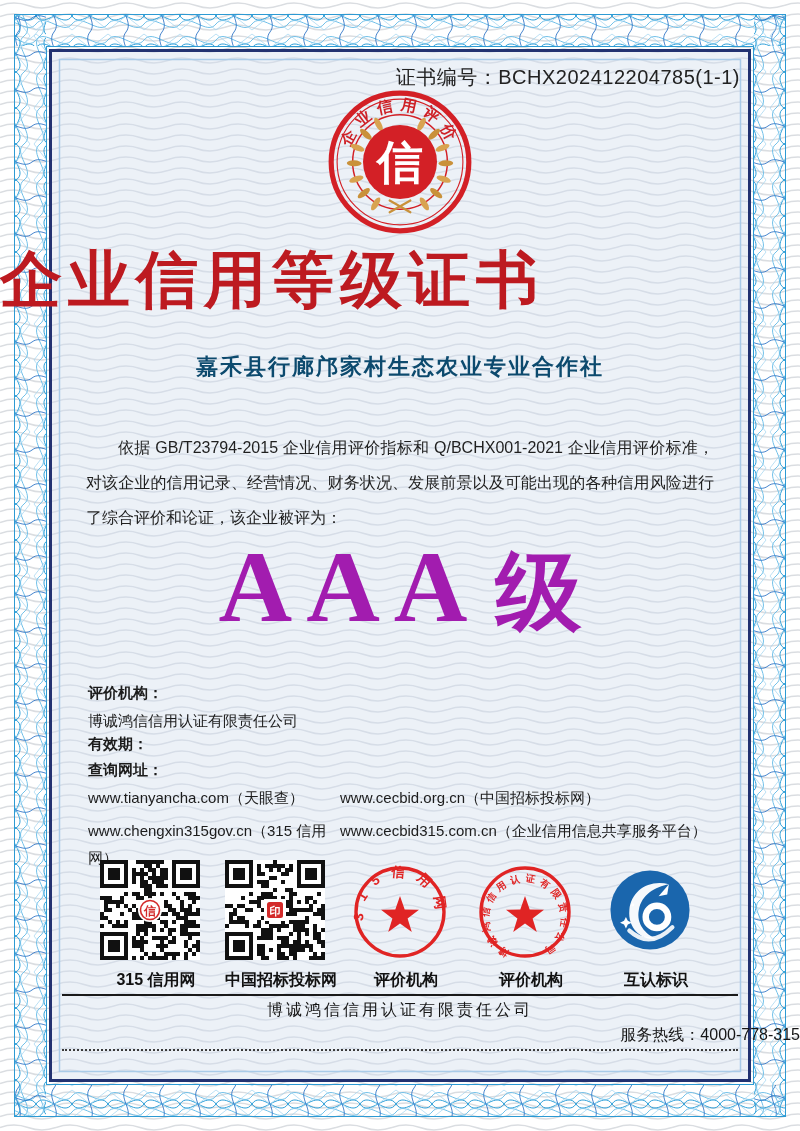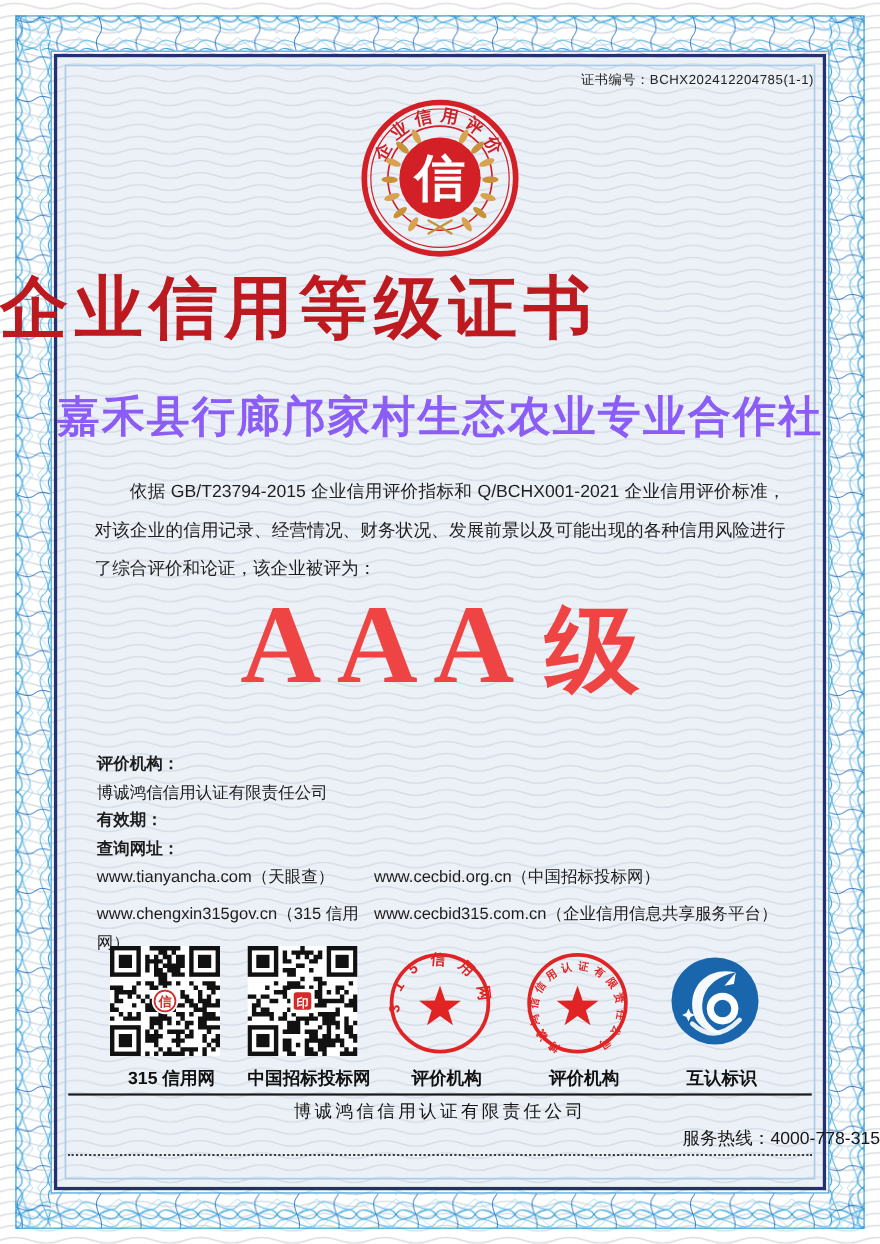--- a/index.html
+++ b/index.html
@@ -1,36 +1,36 @@
 <!DOCTYPE html>
 <html><head>
 <meta charset="utf-8">
 <style>
   html,body{margin:0;padding:0;}
   body{background:#fff;font-family:"Liberation Sans","DejaVu Sans",sans-serif;}
   .page{position:relative;width:800px;height:1131px;background:#ffffff;overflow:hidden;}
   .bg{position:absolute;inset:0;z-index:0;}
   .content{position:absolute;inset:0;z-index:1;color:#1a1a1a;}
 
-  .cert-number{position:absolute;top:64px;right:60px;font-size:12px;color:#222;letter-spacing:.5px;}
+  .cert-number{position:absolute;top:64px;right:60px;font-size:20px;color:#222;letter-spacing:.5px;}
   .emblem{position:absolute;top:88px;left:50%;transform:translateX(-50%);width:148px;height:148px;}
   .cert-title{position:absolute;top:238px;left:0;width:100%;text-align:left;
     font-size:62px;font-weight:900;color:#bd1a20;letter-spacing:6px;}
   .company{position:absolute;top:352px;left:0;width:100%;text-align:center;
-    font-size:39px;font-weight:800;color:#8b5cf6;letter-spacing:2px;}
+    font-size:22px;font-weight:800;color:#0c4a6e;letter-spacing:2px;}
   .body-par{position:absolute;top:430px;left:86px;width:628px;font-size:16px;line-height:35px;
     color:#1f1f1f;text-indent:2em;text-align:justify;}
   .rating{position:absolute;top:528px;left:0;width:100%;display:flex;justify-content:center;
-    align-items:baseline;color:#ef4444;}
+    align-items:baseline;color:#a21caf;}
   .rating .grade{font-family:"Liberation Serif","DejaVu Serif",serif;font-weight:700;
     font-size:102px;letter-spacing:14px;}
   .rating .suffix{font-size:86px;font-weight:800;margin-left:14px;letter-spacing:0;}
 
   .details{position:absolute;top:682px;left:88px;font-size:15px;line-height:25.5px;color:#1c1c1c;}
-  .details .lbl{font-weight:700;}
+  .details .lbl{font-weight:700;font-family:Liberation Mono, monospace;}
   .url-grid{display:grid;grid-template-columns:252px auto;row-gap:6px;line-height:27px;}
 
   .badges{position:absolute;top:858px;left:0;width:100%;display:flex;justify-content:center;
     align-items:flex-start;gap:12px;}
   .badge{width:113px;display:flex;flex-direction:column;align-items:center;}
   .badge .art{height:104px;display:flex;align-items:center;justify-content:center;}
   .badge-label{margin-top:8px;font-size:16px;font-weight:600;color:#111;white-space:nowrap;margin-left:12px;}
 
   .footer-rule{position:absolute;top:994px;left:62px;right:62px;border-top:2px solid #1a1a1a;}
   .footer-company{position:absolute;top:1000px;left:0;width:100%;text-align:center;font-size:16px;

